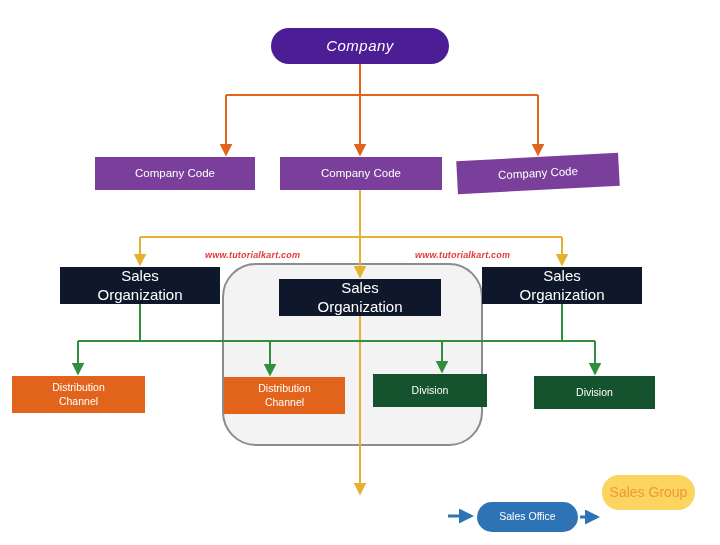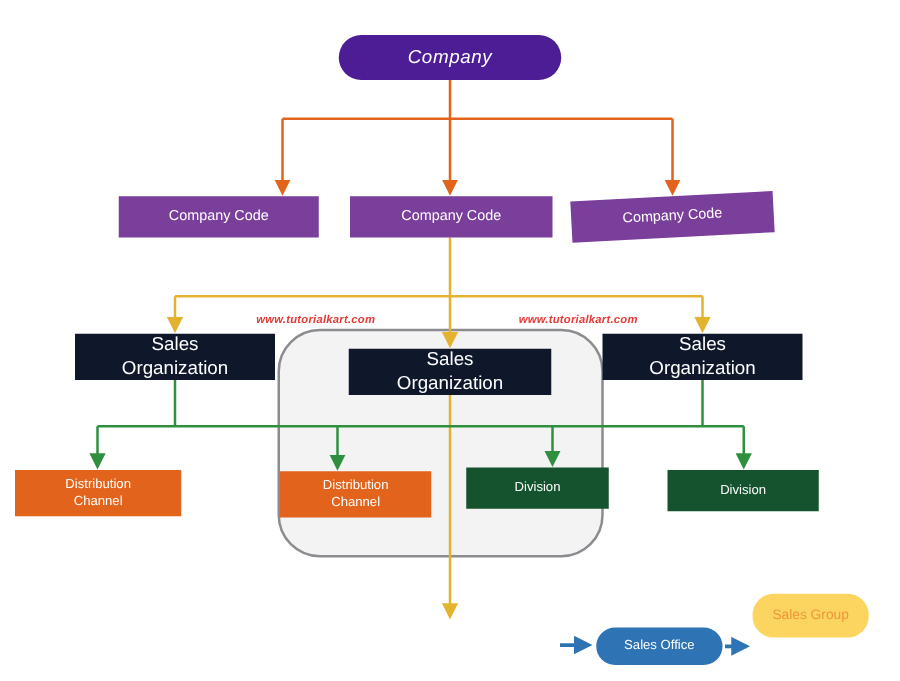--- a/index.html
+++ b/index.html
@@ -37,21 +37,21 @@
 
   .divn{ background:#14532d; height:33px; font-size:10.5px; }
   .d1{ left:373px; top:374px; width:114px; }
   .d2{ left:534px; top:376px; width:121px; }
 
   .sarea{ left:300px; top:497px; width:146px; height:39px; background:#EA4E55;
     border-radius:19px; font-size:12px; }
   .soffice{ left:477px; top:502px; width:101px; height:30px; background:#2E74B5;
     border-radius:15px; font-size:10.5px;text-align:center; }
   .sgroup{ left:602px; top:475px; width:93px; height:35px; background:#FBD55F;
-    border-radius:17px; font-size:11px; color:#F0973C; }
+    border-radius:17px; font-size:14px; color:#F0973C; }
 
   .watermark{
     position:absolute; z-index:2; color:#E53935; font-size:9px;
     font-style:italic; font-weight:bold; letter-spacing:0.2px;margin-top:48px;
   }
   .w1{ left:205px; top:202px; }
   .w2{ left:415px; top:202px; }
 </style>
 </head>
 <body>

